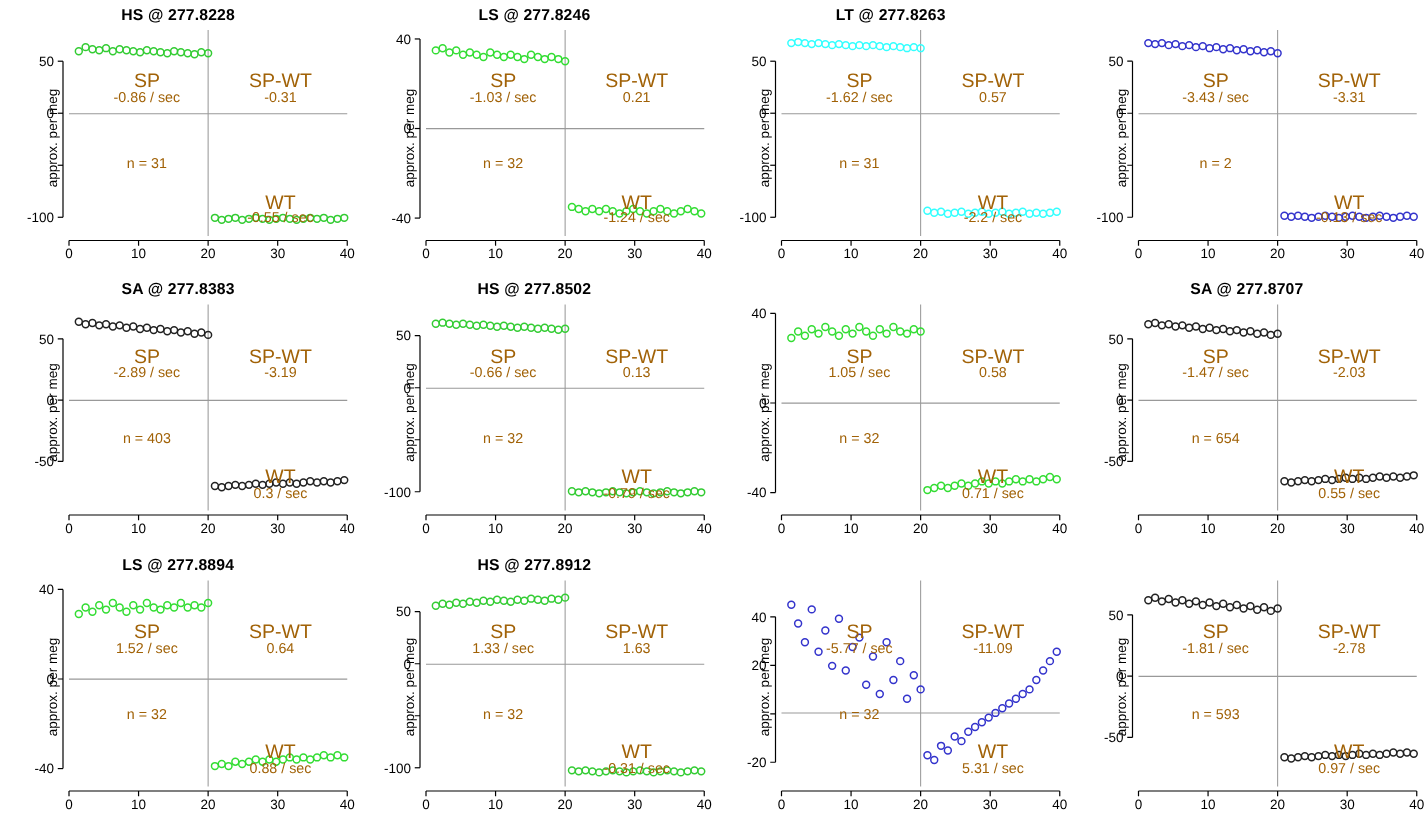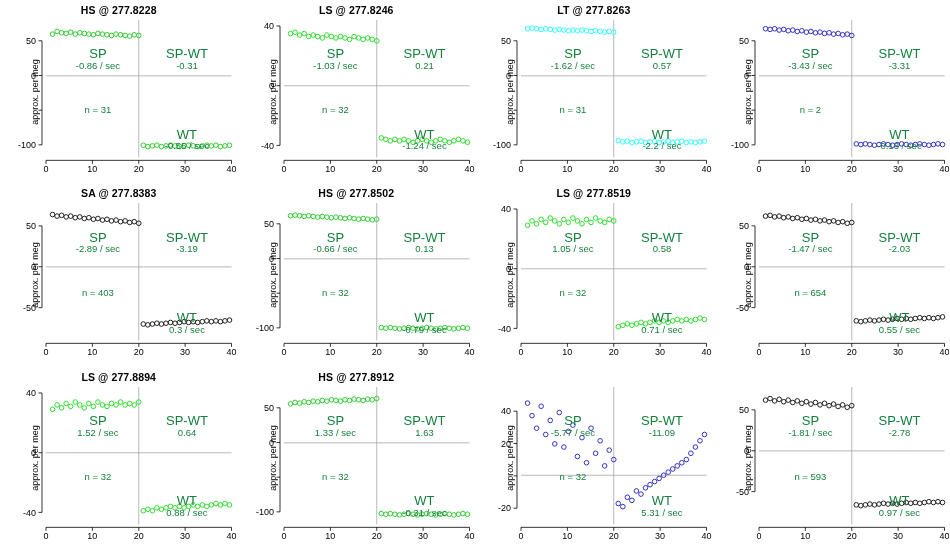--- a/index.html
+++ b/index.html
@@ -56,21 +56,21 @@
     position: absolute;
     left: 0;
     top: 0;
     width: 100%;
     height: 100%;
     overflow: visible;
   }
   .ann {
     position: absolute;
     text-align: center;
-    color: #15803d;
+    color: #a16207;
     line-height: 1.05;
     white-space: nowrap;
   }
   .ann .big {
     font-size: 13px;
     display: block;
   }
   .ann .small {
     font-size: 9.5px;
     display: block;
@@ -586,21 +586,20 @@
         <line x1="42" x2="38.5" y1="144.84545454545454" y2="144.84545454545454" stroke="#000" stroke-width="0.8"></line>
         <text x="36" y="148.04545454545453" text-anchor="end" font-size="9" fill="#000">-100</text>
         <line x1="42" x2="38.5" y1="110.16616161616162" y2="110.16616161616162" stroke="#000" stroke-width="0.8"></line>
         <line x1="42" x2="38.5" y1="75.4868686868687" y2="75.4868686868687" stroke="#000" stroke-width="0.8"></line>
         <text x="36" y="78.6868686868687" text-anchor="end" font-size="9" fill="#000">0</text>
         <line x1="42" x2="38.5" y1="40.80757575757576" y2="40.80757575757576" stroke="#000" stroke-width="0.8"></line>
         <text x="36" y="44.007575757575765" text-anchor="end" font-size="9" fill="#000">50</text>
       </svg>
     </div>
     <div class="panel">
-      <div class="panel-title">LS @ 277.8519</div>
       <div class="ylabel">approx. per meg</div>
       <div class="plotbox">
         <svg class="axis-svg" viewBox="0 0 185 137" preserveAspectRatio="none">
           <line x1="92.5" x2="92.5" y1="0" y2="137" stroke="#999999" stroke-width="0.7"></line>
           <line x1="0" x2="185" y1="65.60869565217392" y2="65.60869565217392" stroke="#999999" stroke-width="0.7"></line>
           <circle cx="6.525" cy="22.23913043478261" r="2.3" fill="none" stroke="#33dd33" stroke-width="1" vector-effect="non-scaling-stroke"></circle>
           <circle cx="11.05" cy="17.90217391304347" r="2.3" fill="none" stroke="#33dd33" stroke-width="1" vector-effect="non-scaling-stroke"></circle>
           <circle cx="15.575" cy="20.793478260869563" r="2.3" fill="none" stroke="#33dd33" stroke-width="1" vector-effect="non-scaling-stroke"></circle>
           <circle cx="20.1" cy="16.456521739130437" r="2.3" fill="none" stroke="#33dd33" stroke-width="1" vector-effect="non-scaling-stroke"></circle>
           <circle cx="24.625" cy="19.34782608695653" r="2.3" fill="none" stroke="#33dd33" stroke-width="1" vector-effect="non-scaling-stroke"></circle>
@@ -669,20 +668,21 @@
         <line x1="42" x2="42" y1="145.38826086956522" y2="25.970869565217384" stroke="#000" stroke-width="0.8"></line>
         <line x1="42" x2="38.5" y1="145.38826086956522" y2="145.38826086956522" stroke="#000" stroke-width="0.8"></line>
         <text x="36" y="148.5882608695652" text-anchor="end" font-size="9" fill="#000">-40</text>
         <line x1="42" x2="38.5" y1="85.67956521739131" y2="85.67956521739131" stroke="#000" stroke-width="0.8"></line>
         <text x="36" y="88.87956521739132" text-anchor="end" font-size="9" fill="#000">0</text>
         <line x1="42" x2="38.5" y1="25.970869565217384" y2="25.970869565217384" stroke="#000" stroke-width="0.8"></line>
         <text x="36" y="29.170869565217384" text-anchor="end" font-size="9" fill="#000">40</text>
       </svg>
     </div>
     <div class="panel">
+      <div class="panel-title">SA @ 277.8707</div>
       <div class="ylabel">approx. per meg</div>
       <div class="plotbox">
         <svg class="axis-svg" viewBox="0 0 185 137" preserveAspectRatio="none">
           <line x1="92.5" x2="92.5" y1="0" y2="137" stroke="#999999" stroke-width="0.7"></line>
           <line x1="0" x2="185" y1="63.75" y2="63.75" stroke="#999999" stroke-width="0.7"></line>
           <circle cx="6.525" cy="13.083333333333343" r="2.3" fill="none" stroke="#222222" stroke-width="1" vector-effect="non-scaling-stroke"></circle>
           <circle cx="11.05" cy="12.291666666666657" r="2.3" fill="none" stroke="#222222" stroke-width="1" vector-effect="non-scaling-stroke"></circle>
           <circle cx="15.575" cy="13.875" r="2.3" fill="none" stroke="#222222" stroke-width="1" vector-effect="non-scaling-stroke"></circle>
           <circle cx="20.1" cy="13.083333333333343" r="2.3" fill="none" stroke="#222222" stroke-width="1" vector-effect="non-scaling-stroke"></circle>
           <circle cx="24.625" cy="14.666666666666671" r="2.3" fill="none" stroke="#222222" stroke-width="1" vector-effect="non-scaling-stroke"></circle>

